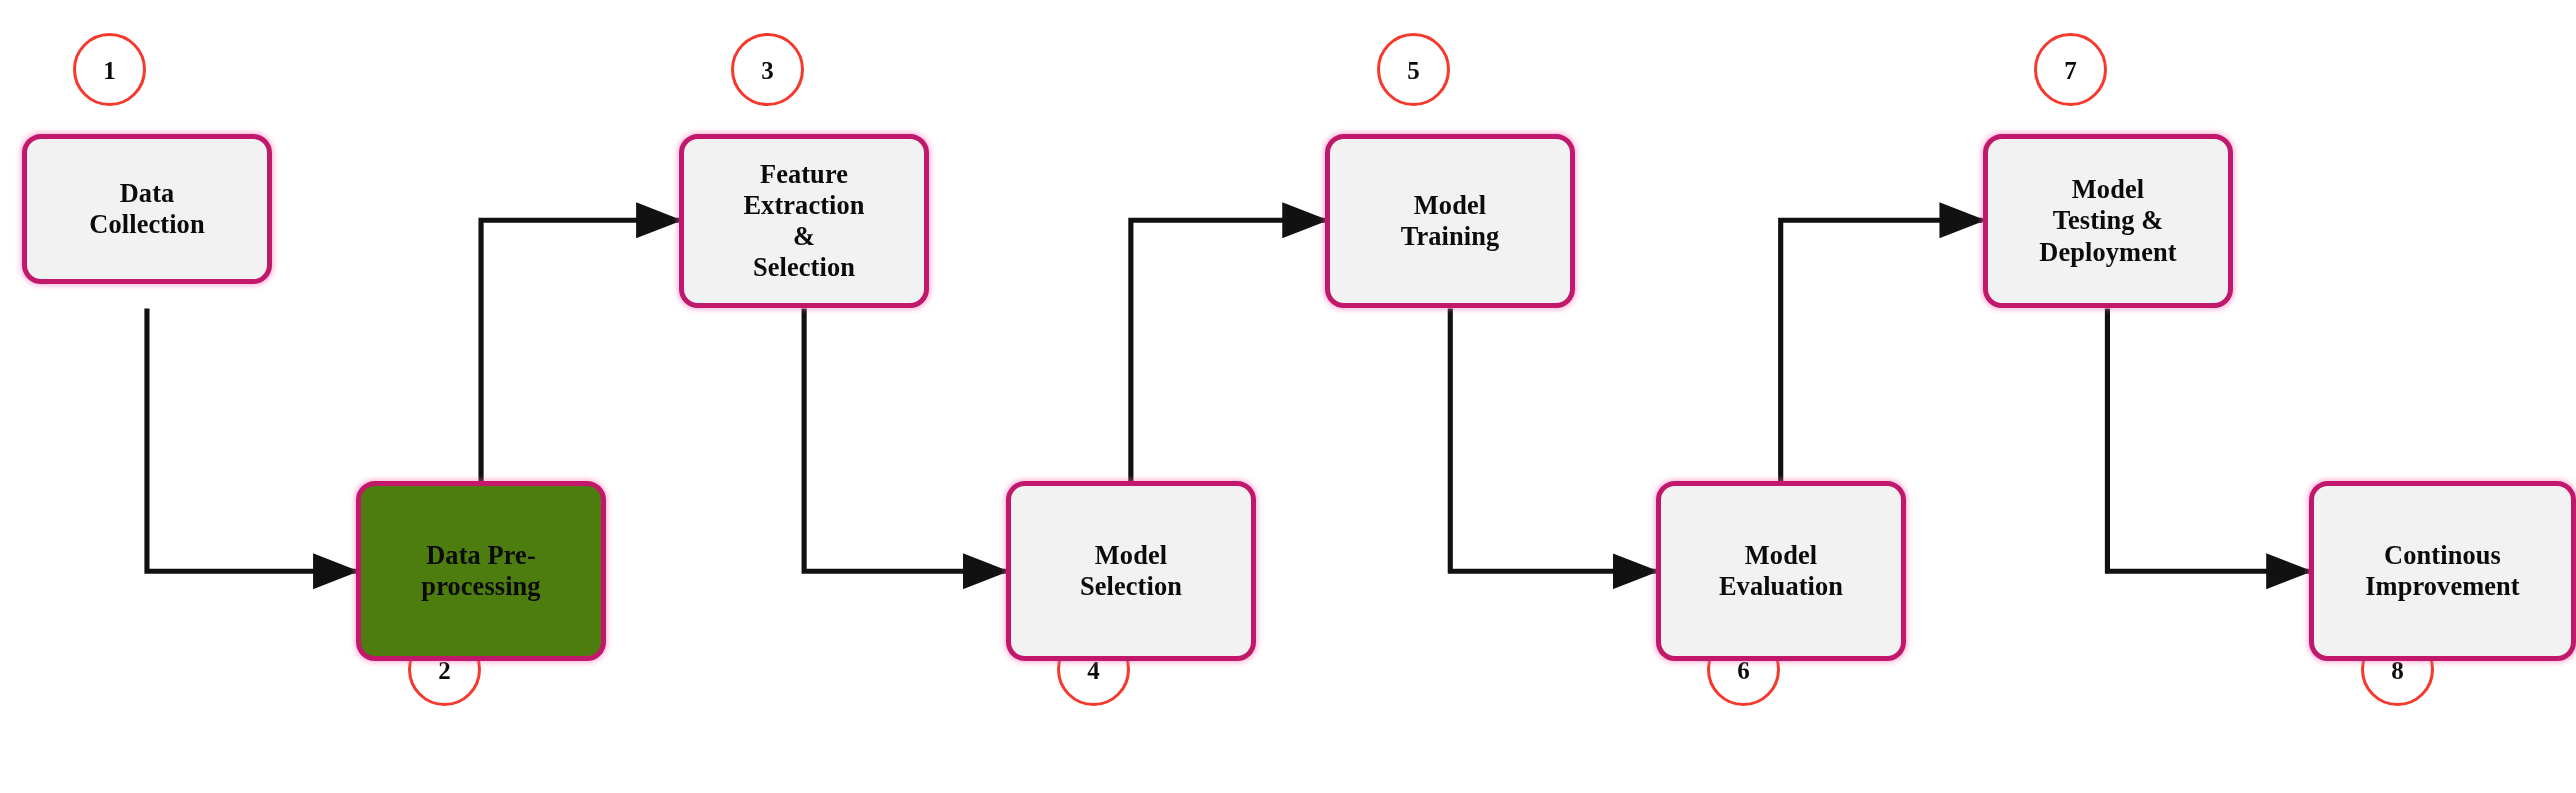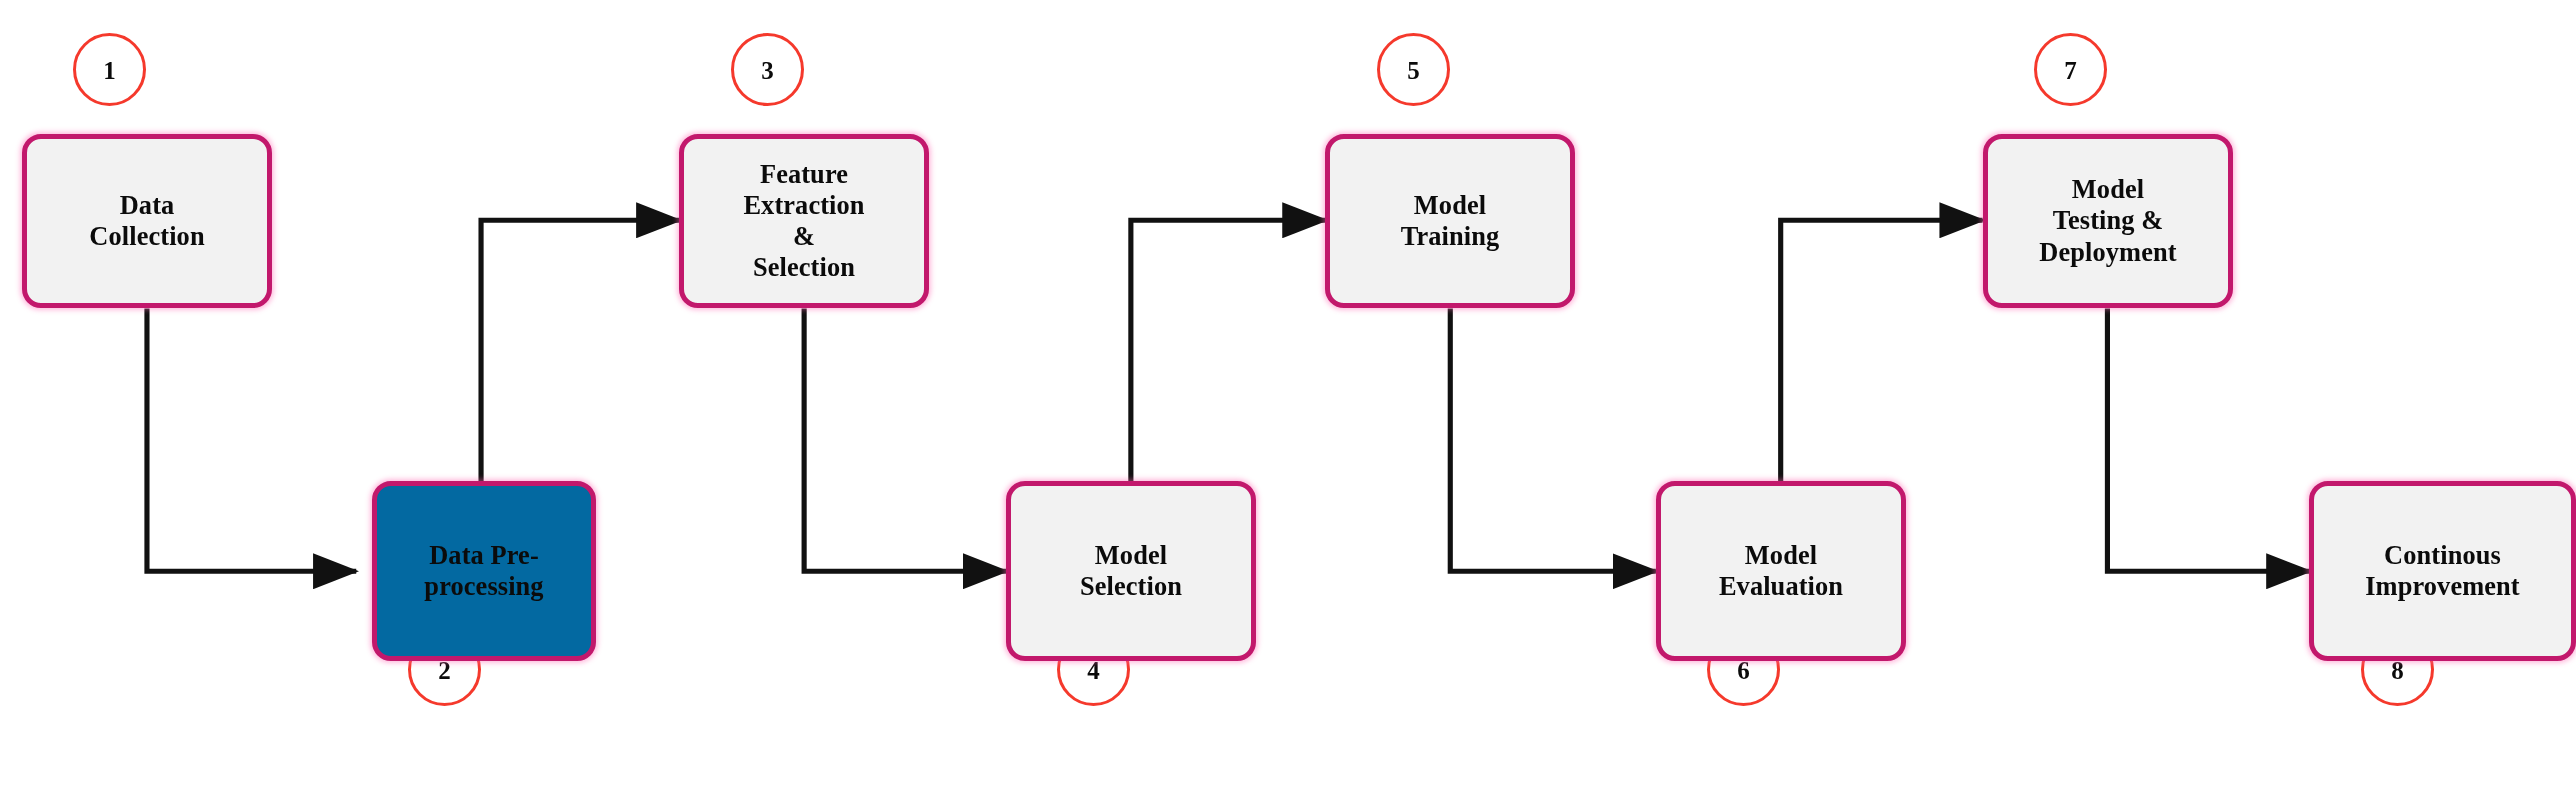--- a/index.html
+++ b/index.html
@@ -84,25 +84,25 @@
         <path d="M 655 655 L 655 300 L 925 300" marker-end="url(#arrowhead)" stroke="#111111"></path>
         <path d="M 1095 420 L 1095 778 L 1370 778" marker-end="url(#arrowhead)" stroke="#111111"></path>
         <path d="M 1540 655 L 1540 300 L 1805 300" marker-end="url(#arrowhead)" stroke="#111111"></path>
         <path d="M 1975 420 L 1975 778 L 2255 778" marker-end="url(#arrowhead)" stroke="#111111"></path>
         <path d="M 2425 655 L 2425 300 L 2700 300" marker-end="url(#arrowhead)" stroke="#111111"></path>
         <path d="M 2870 420 L 2870 778 L 3145 778" marker-end="url(#arrowhead)" stroke="#111111"></path>
       </g>
   </svg>
 
   <div id="nodes-layer">
-      <div class="node-box" style="left: 22px; top: 134px; width: 250px; height: 174px; border-color: rgb(194, 24, 108); background: rgb(242, 242, 242);">
+      <div class="node-box" style="left: 22px; top: 134px; width: 250px; height: 150px; border-color: rgb(194, 24, 108); background: rgb(242, 242, 242);">
         <div class="node-label" style="color: rgb(11, 11, 11);">Data
 Collection</div>
       </div>
-      <div class="node-box" style="left: 356px; top: 481px; width: 224px; height: 180px; border-color: rgb(194, 24, 108); background: #0369a1; margin-left: 16px;">
+      <div class="node-box" style="left: 356px; top: 481px; width: 250px; height: 180px; border-color: rgb(194, 24, 108); background: #4d7c0f;">
         <div class="node-label" style="color: rgb(11, 11, 11);">Data Pre-
 processing</div>
       </div>
       <div class="node-box" style="left: 679px; top: 134px; width: 250px; height: 174px; border-color: rgb(194, 24, 108); background: rgb(242, 242, 242); align-items: center;">
         <div class="node-label" style="color: rgb(11, 11, 11);">Feature
 Extraction
 &amp;
 Selection</div>
       </div>
       <div class="node-box" style="left: 1006px; top: 481px; width: 250px; height: 180px; border-color: rgb(194, 24, 108); background: rgb(242, 242, 242);">

